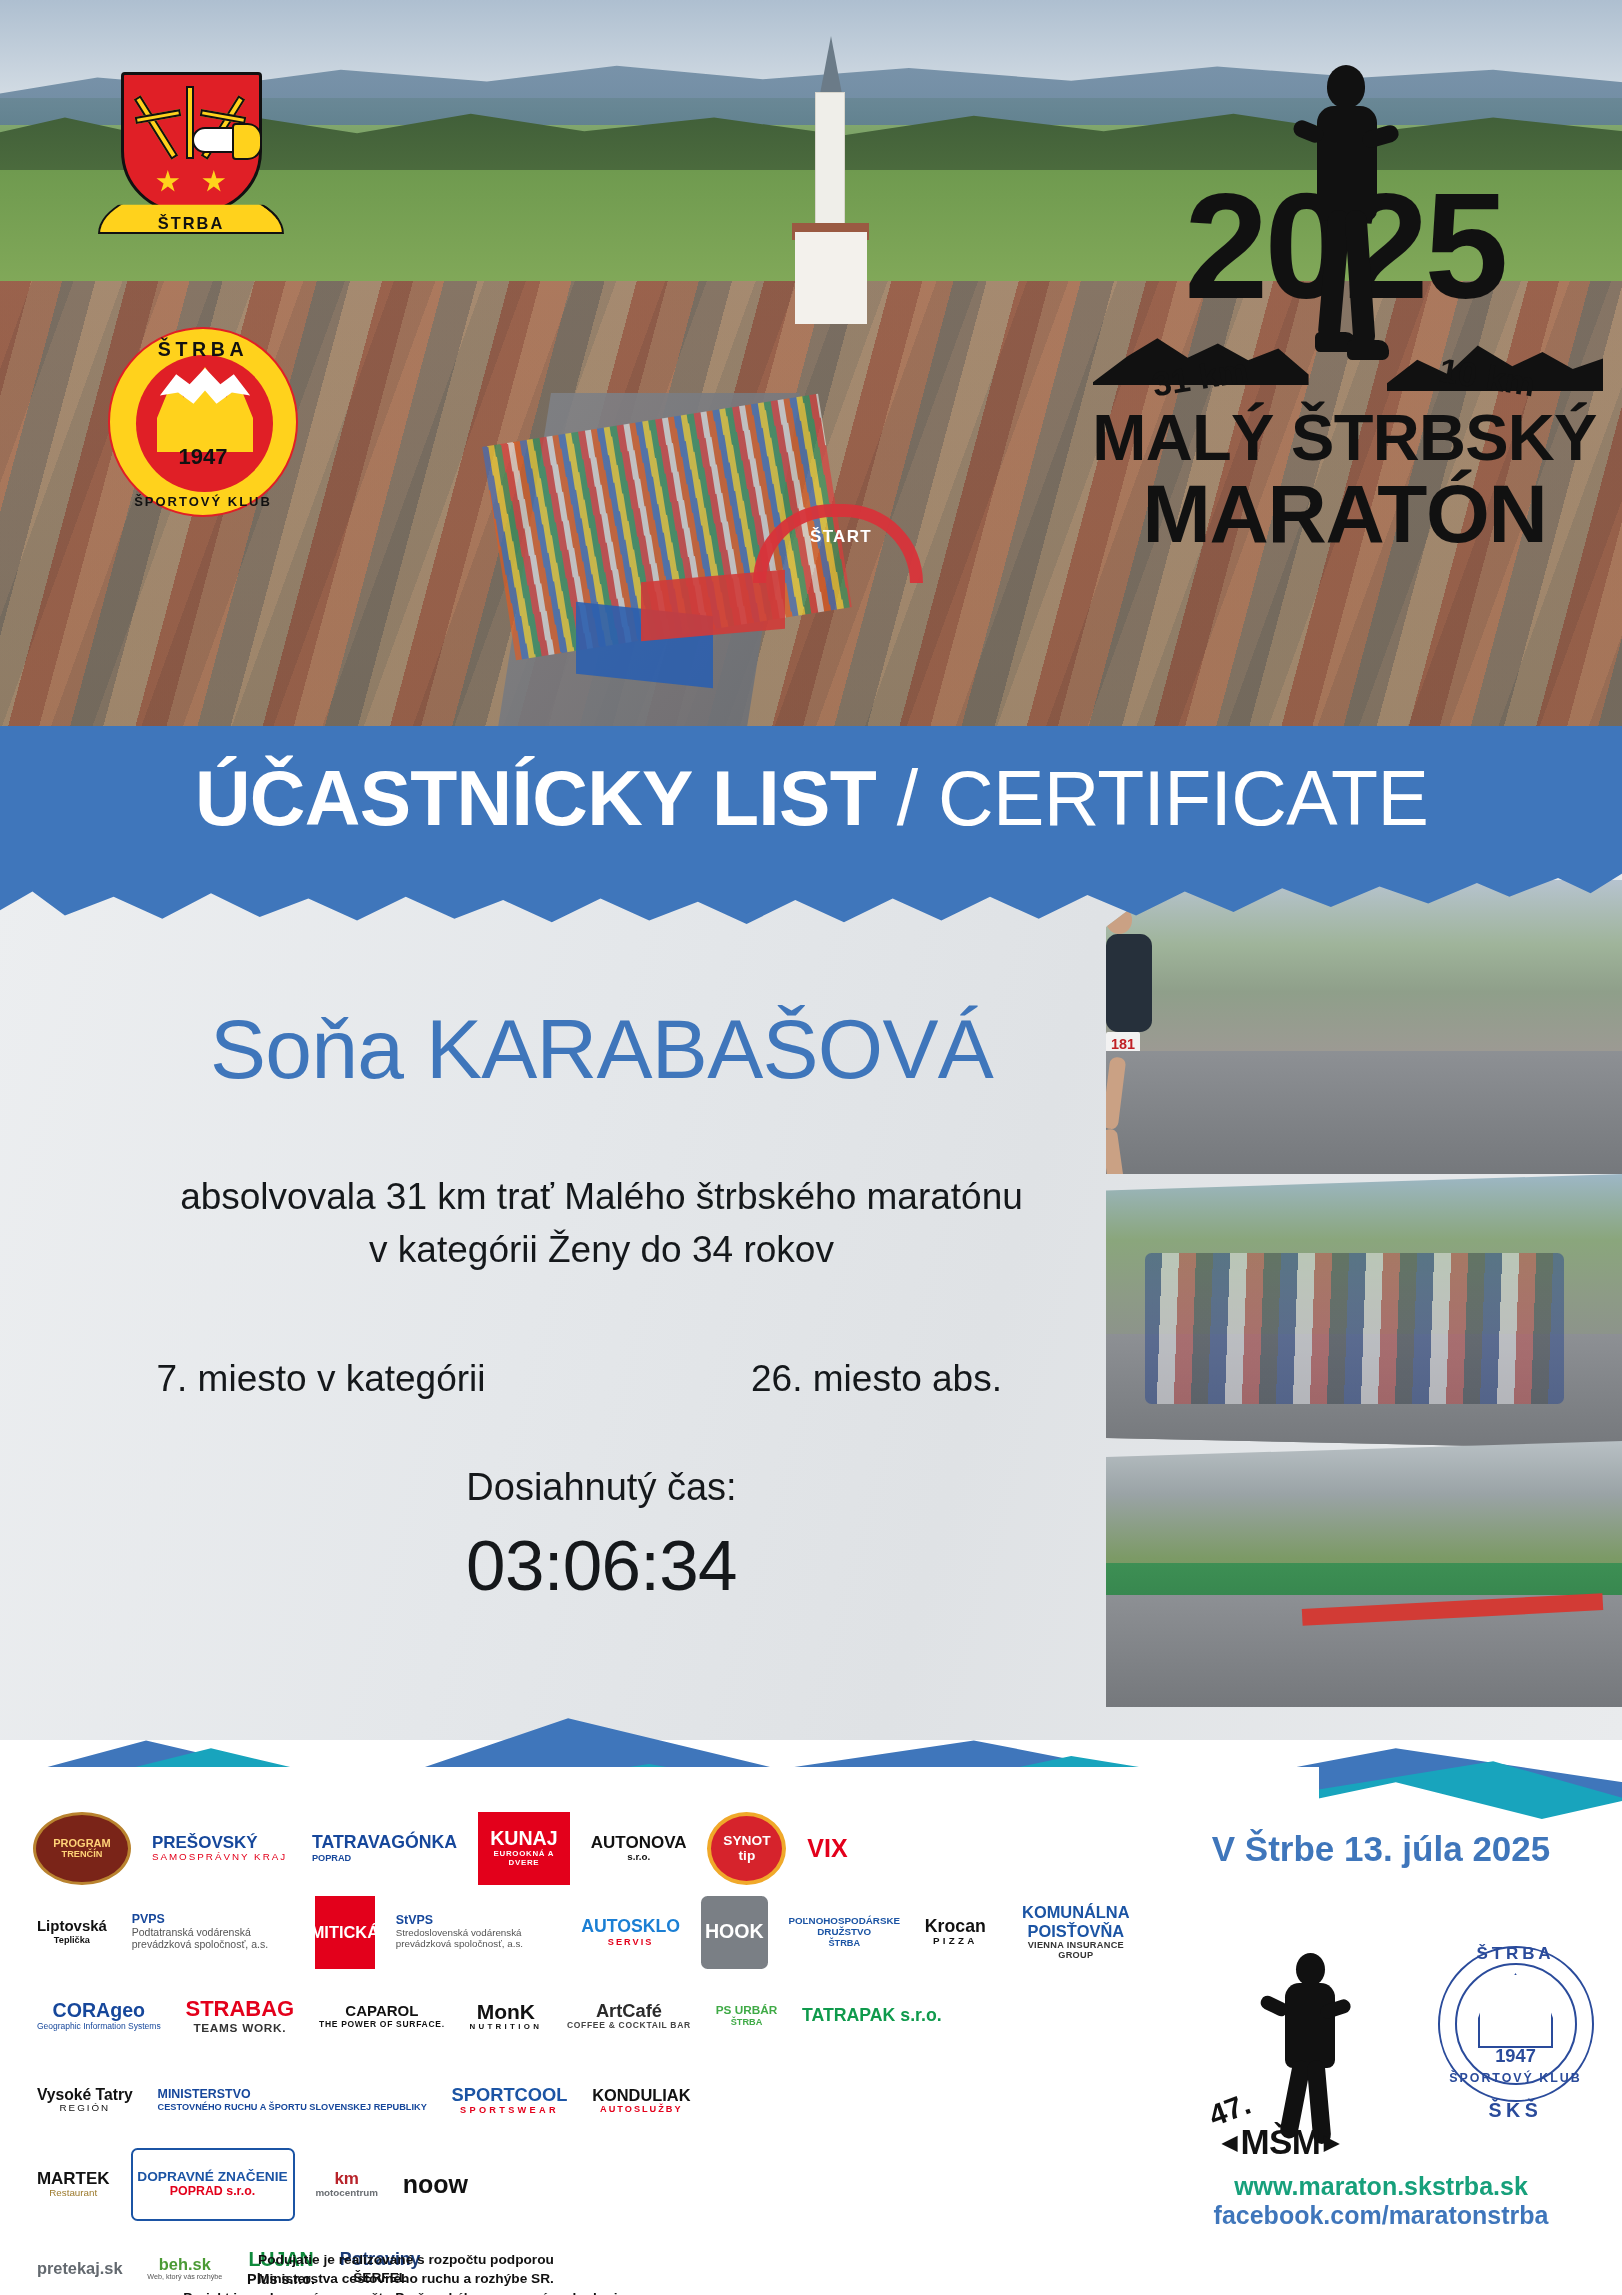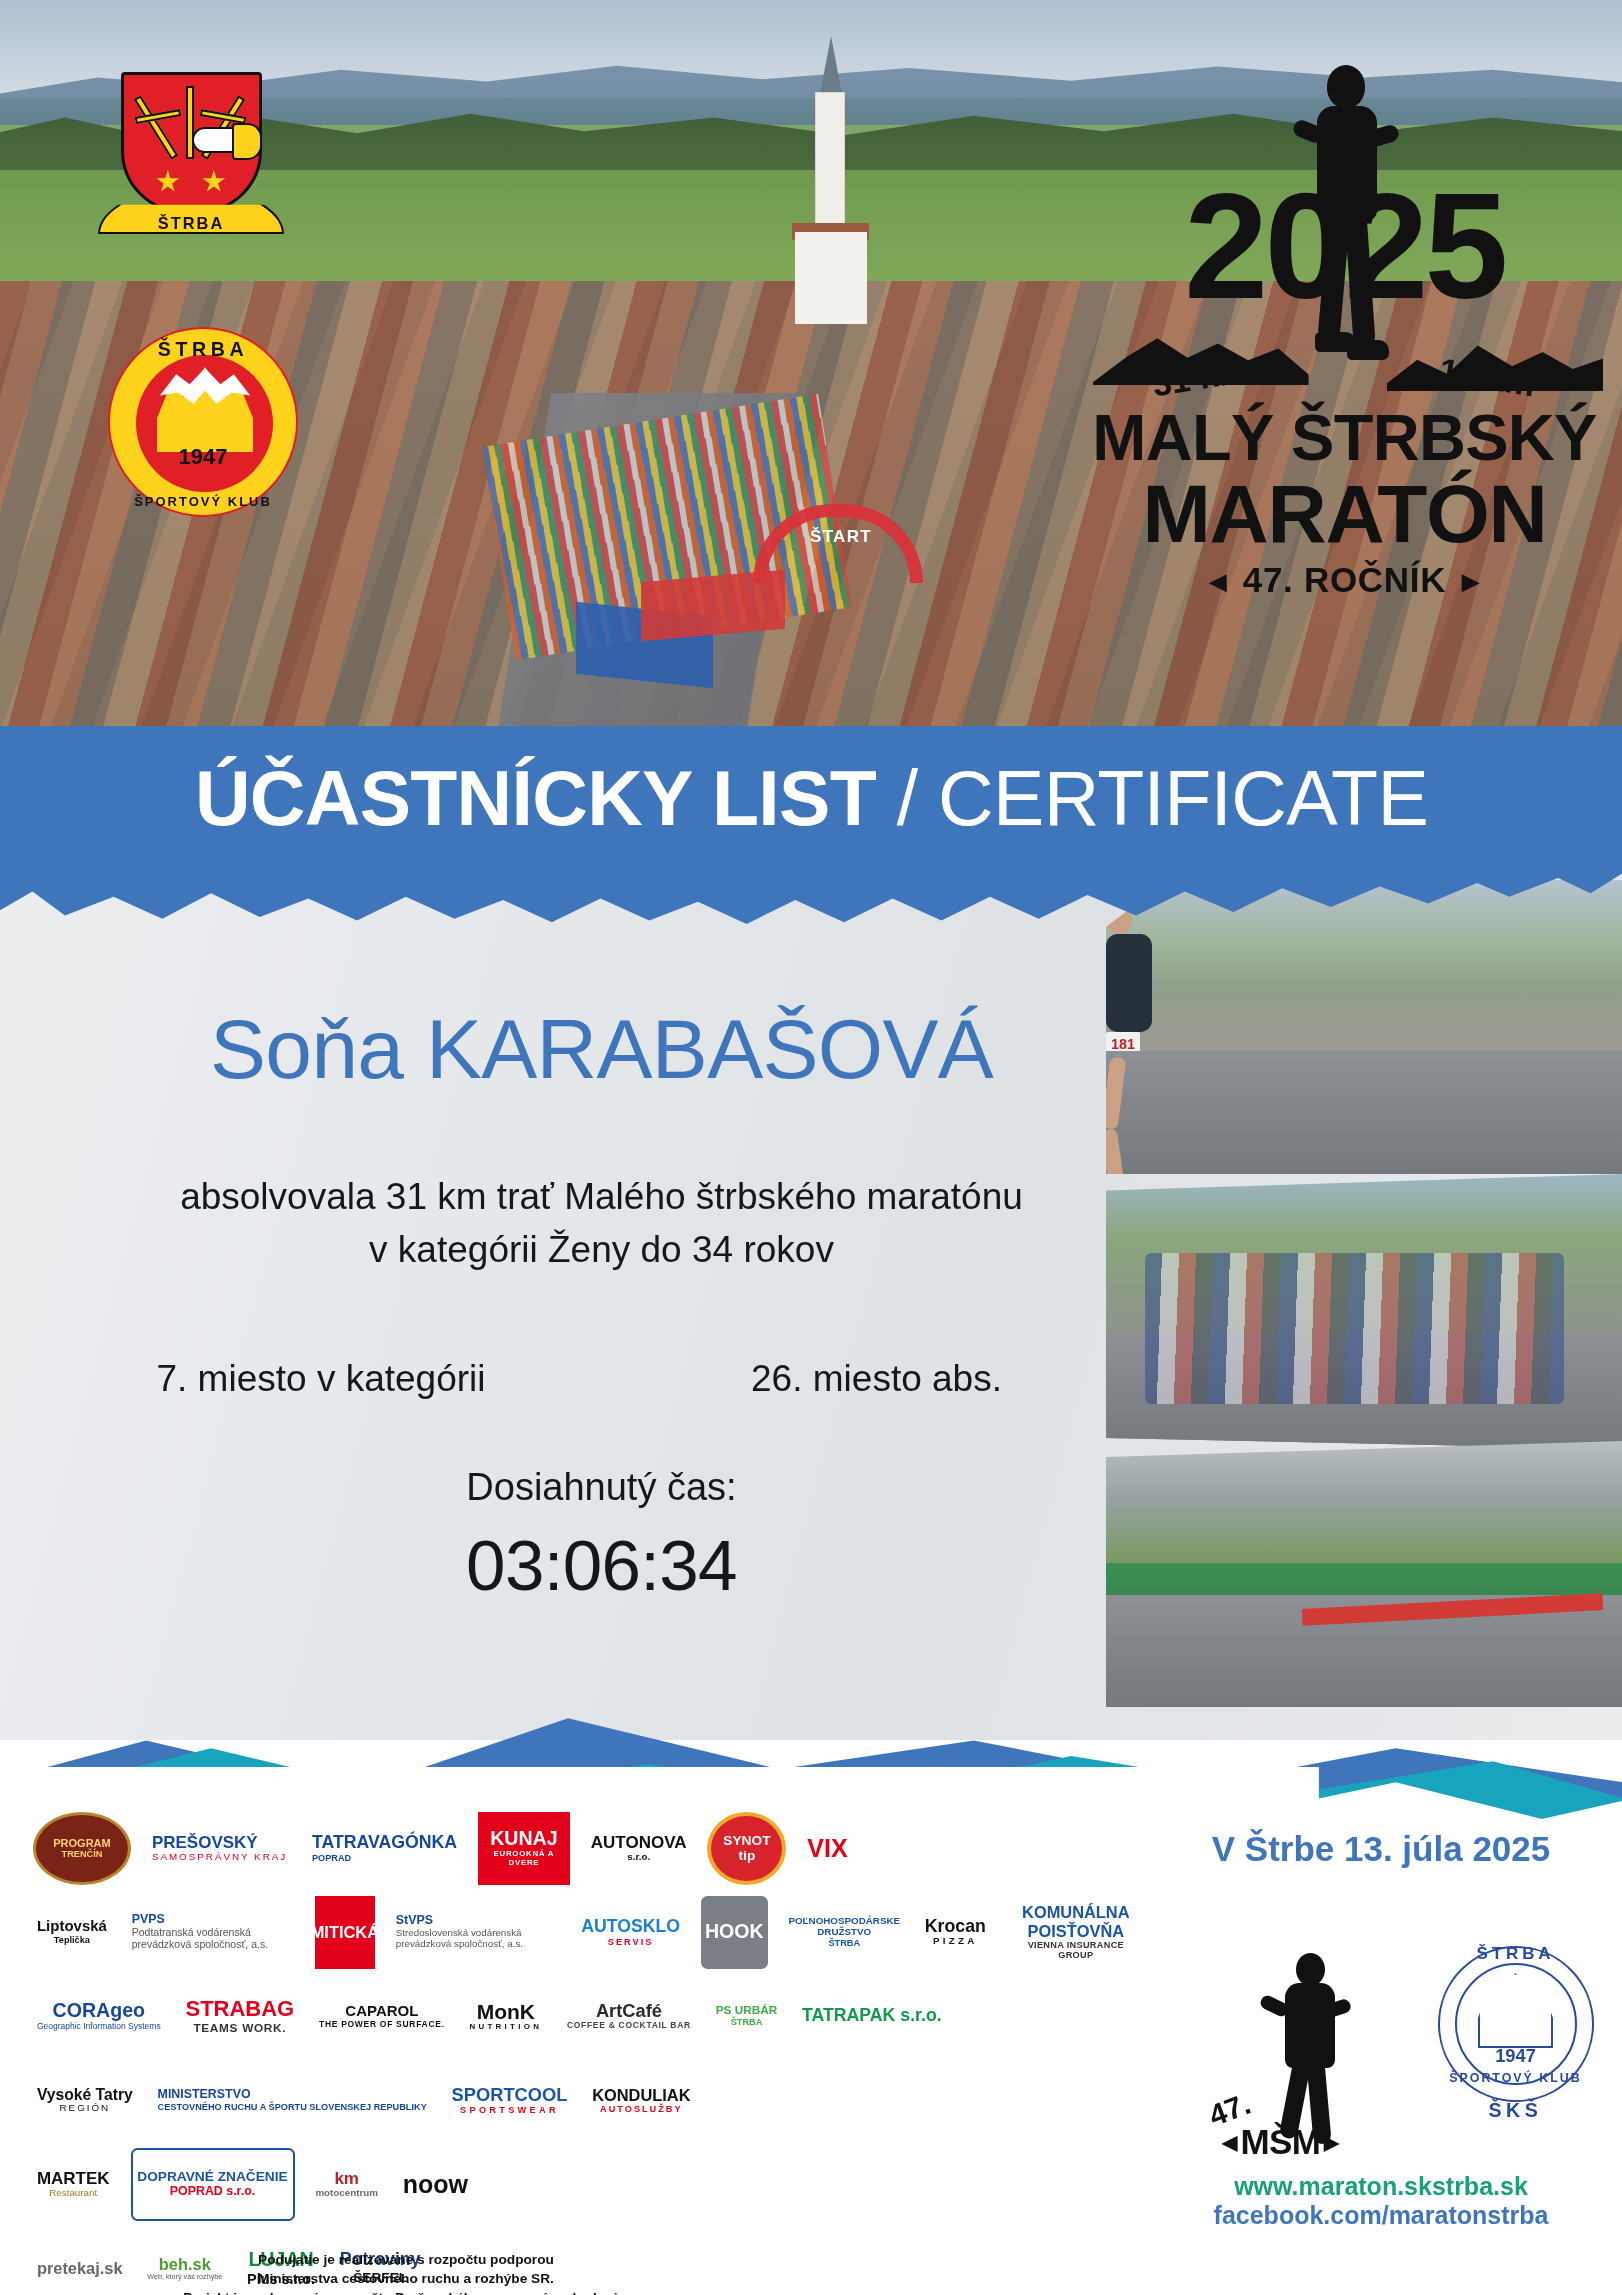--- a/index.html
+++ b/index.html
@@ -496,21 +496,20 @@
     <div class="legR"></div>
     <div class="shoeL"></div>
     <div class="shoeR"></div>
   </div>
   <div class="mtn-left"></div>
   <div class="mtn-right"></div>
   <div class="km-l">31 km</div>
   <div class="km-r">10 km</div>
   <div class="l1">MALÝ ŠTRBSKÝ</div>
   <div class="l2">MARATÓN</div>
-  <div class="l3">47. ROČNÍK</div>
 </div>
 
 <div class="band"></div>
 <div class="band-title">
   <span>ÚČASTNÍCKY LIST</span><span class="light"> / CERTIFICATE</span>
 </div>
 <div class="band-edge"></div>
 
 <div class="body-bg"></div>
 

